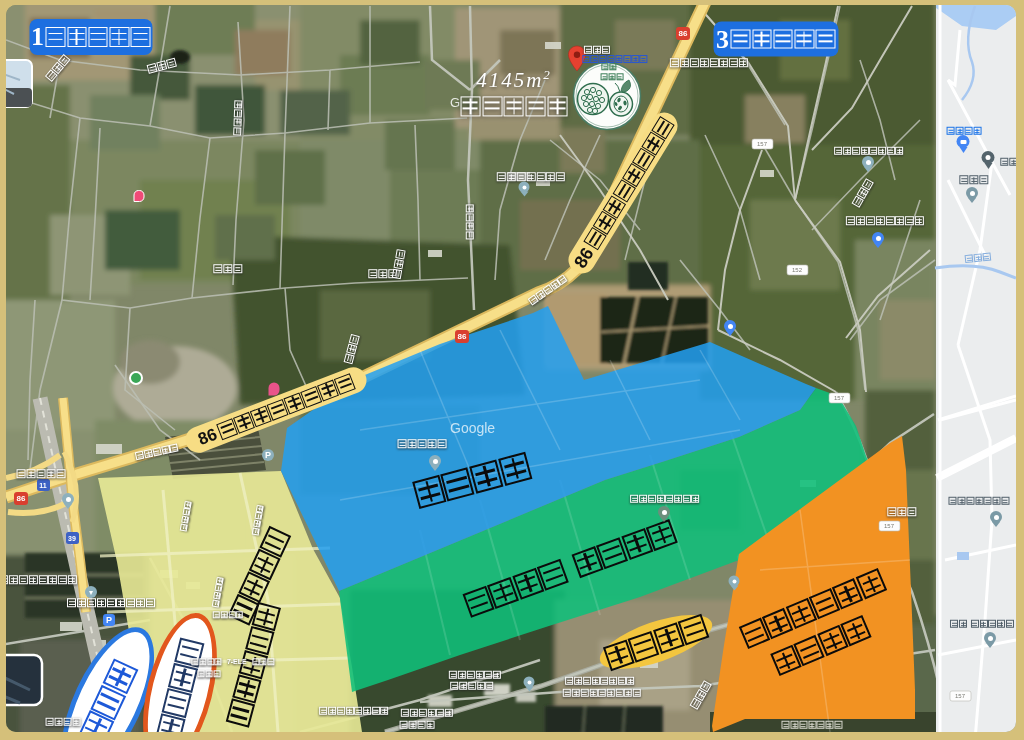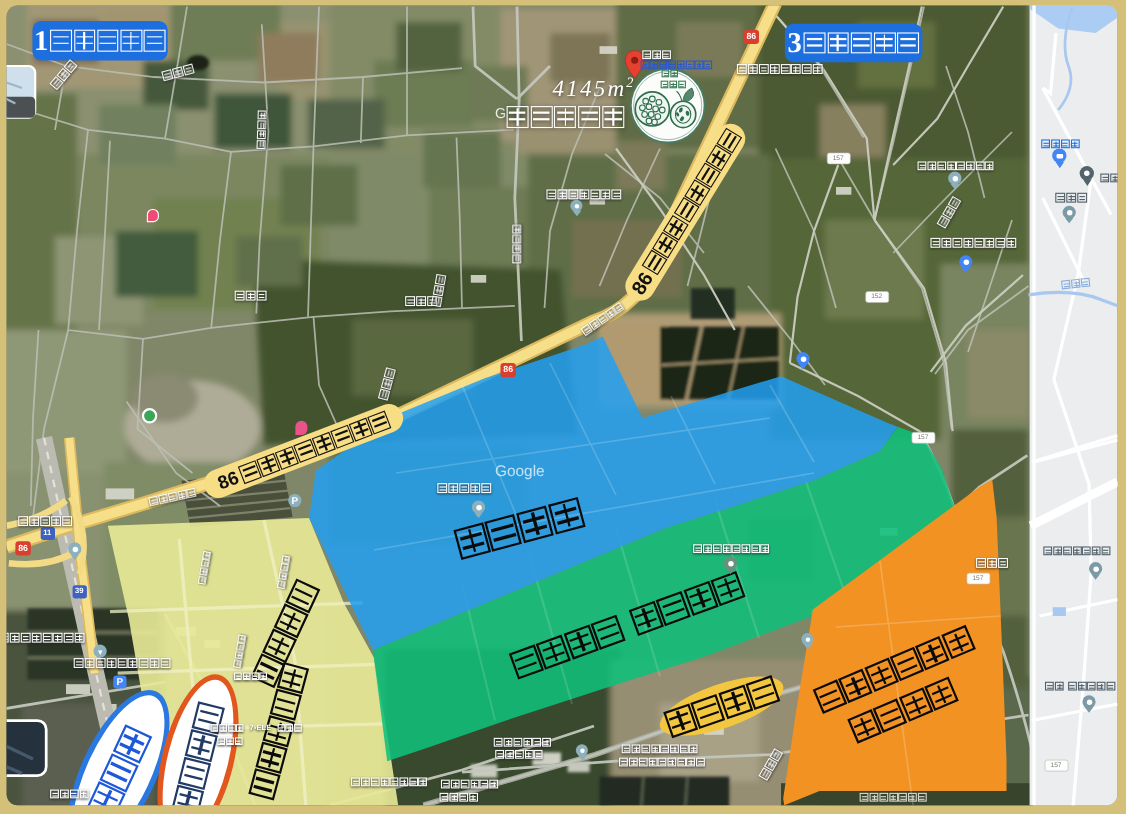--- a/index.html
+++ b/index.html
@@ -349,21 +349,21 @@
             <span class="z" style="font-size:19.5px">
               <i></i>
               <i class="a"></i>
               <i></i>
               <i class="a"></i>
               <i></i>
             </span>
           </div>
         </div>
 
-<div class="lab sh" style="left:540px;top:80px;color:#fff;font-family:'Liberation Serif',serif;font-style:italic;font-size:21px;letter-spacing:2px">4145m<span style="font-size:13px;vertical-align:super">2</span></div>
+<div class="lab sh" style="left:514px;top:80px;color:#fff;font-family:'Liberation Serif',serif;font-style:italic;font-size:21px;letter-spacing:2px">4145m<span style="font-size:13px;vertical-align:super">2</span></div>
 
 <div class="lab z sh" style="left:514px;top:106px;color:#fff;font-size:20px">
           <i class="a"></i>
           <i></i>
           <i class="a"></i>
           <i></i>
           <i class="a"></i>
         </div>
 
 <div class="lab z w8" style="left:597px;top:50px;color:#fff;font-size:8px">

